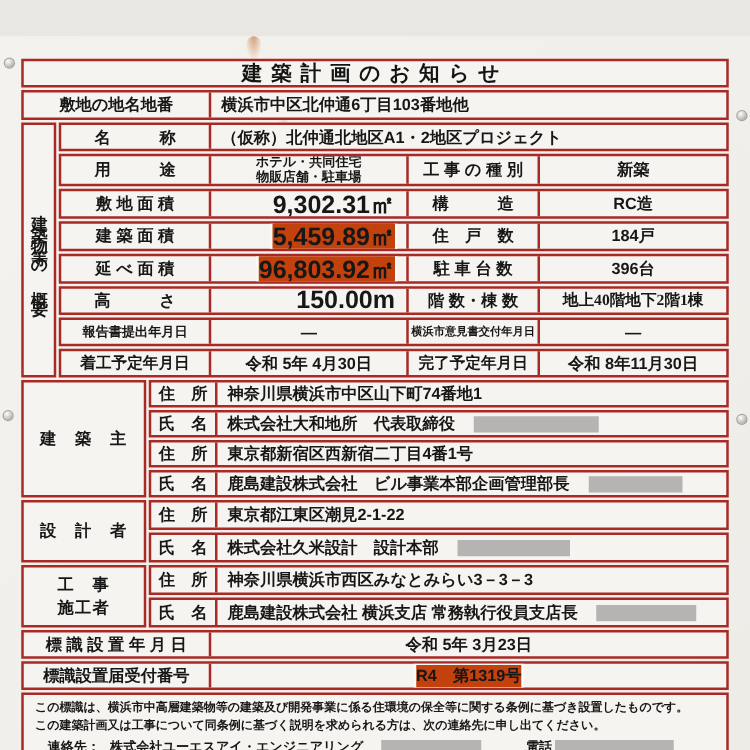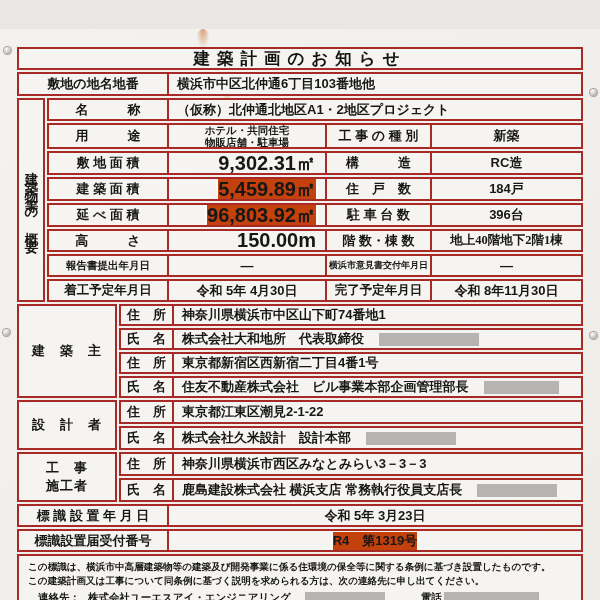--- a/index.html
+++ b/index.html
@@ -175,21 +175,21 @@
             <span class="redact r100"></span>
           </div>
         </div>
         <div class="row h22">
           <div class="cell lab w-sub">住　所</div>
           <div class="cell val-l grow">東京都新宿区西新宿二丁目4番1号</div>
         </div>
         <div class="row h22">
           <div class="cell lab w-sub">氏　名</div>
           <div class="cell val-l grow">
-            <span>住友不動産株式会社　ビル事業本部企画管理部長</span>
+            <span>鹿島建設株式会社　ビル事業本部企画管理部長</span>
             <span class="redact r75"></span>
           </div>
         </div>
       </div>
     </div>
 
     <div class="section">
       <div class="groupcol gc-party">設　計　者</div>
       <div class="rows">
         <div class="row h24">

